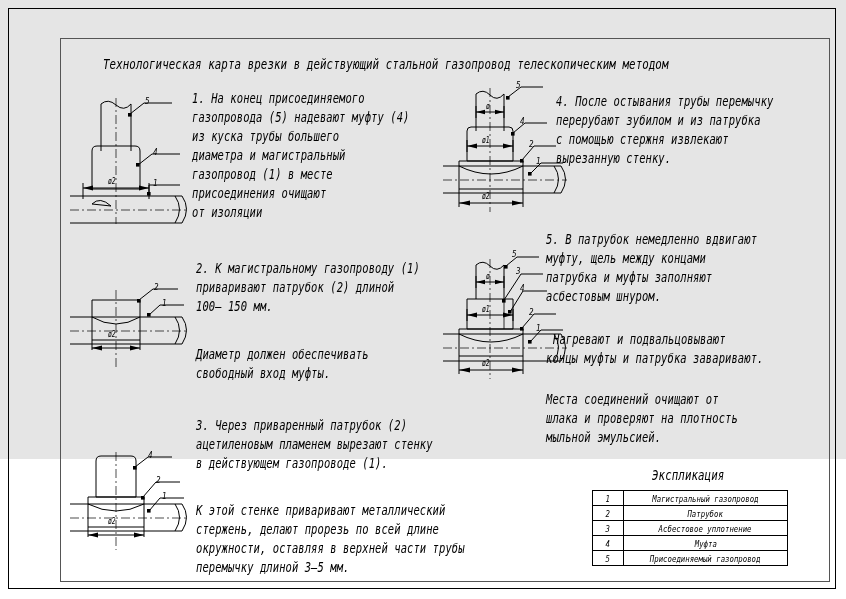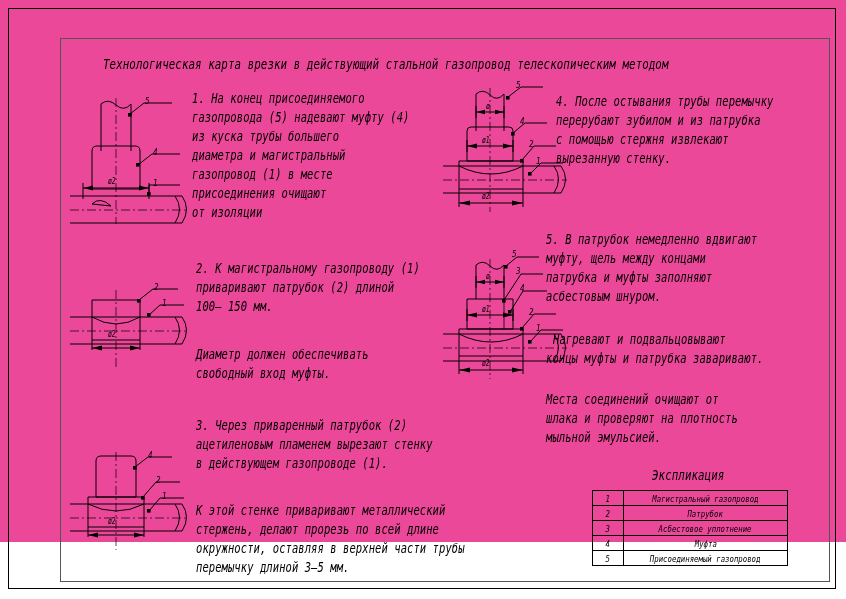--- a/index.html
+++ b/index.html
@@ -1,18 +1,18 @@
 <!DOCTYPE html>
 <html><head>
 <meta charset="utf-8">
 <style>
   html,body{margin:0;padding:0;background:#ffffff;}
   body{width:846px;height:599px;overflow:hidden;
        font-family:"Liberation Sans","DejaVu Sans",sans-serif;color:#000;}
-  #sheet{position:relative;width:846px;height:542px;background:#ec4899;}
+  #sheet{position:relative;width:846px;height:459px;background:#e5e5e5;}
 
   
   .outer-border{position:absolute;left:8px;top:8px;width:828px;height:581px;
                 border:1px solid #000;box-sizing:border-box;}
   .inner-frame{position:absolute;left:60px;top:38px;width:770px;height:544px;
                border:1px solid #555;box-sizing:border-box;}
 
   
   .dtext{position:absolute;font-family:"DejaVu Sans Mono","Liberation Mono",monospace;
          font-style:italic;font-weight:400;color:#000;

